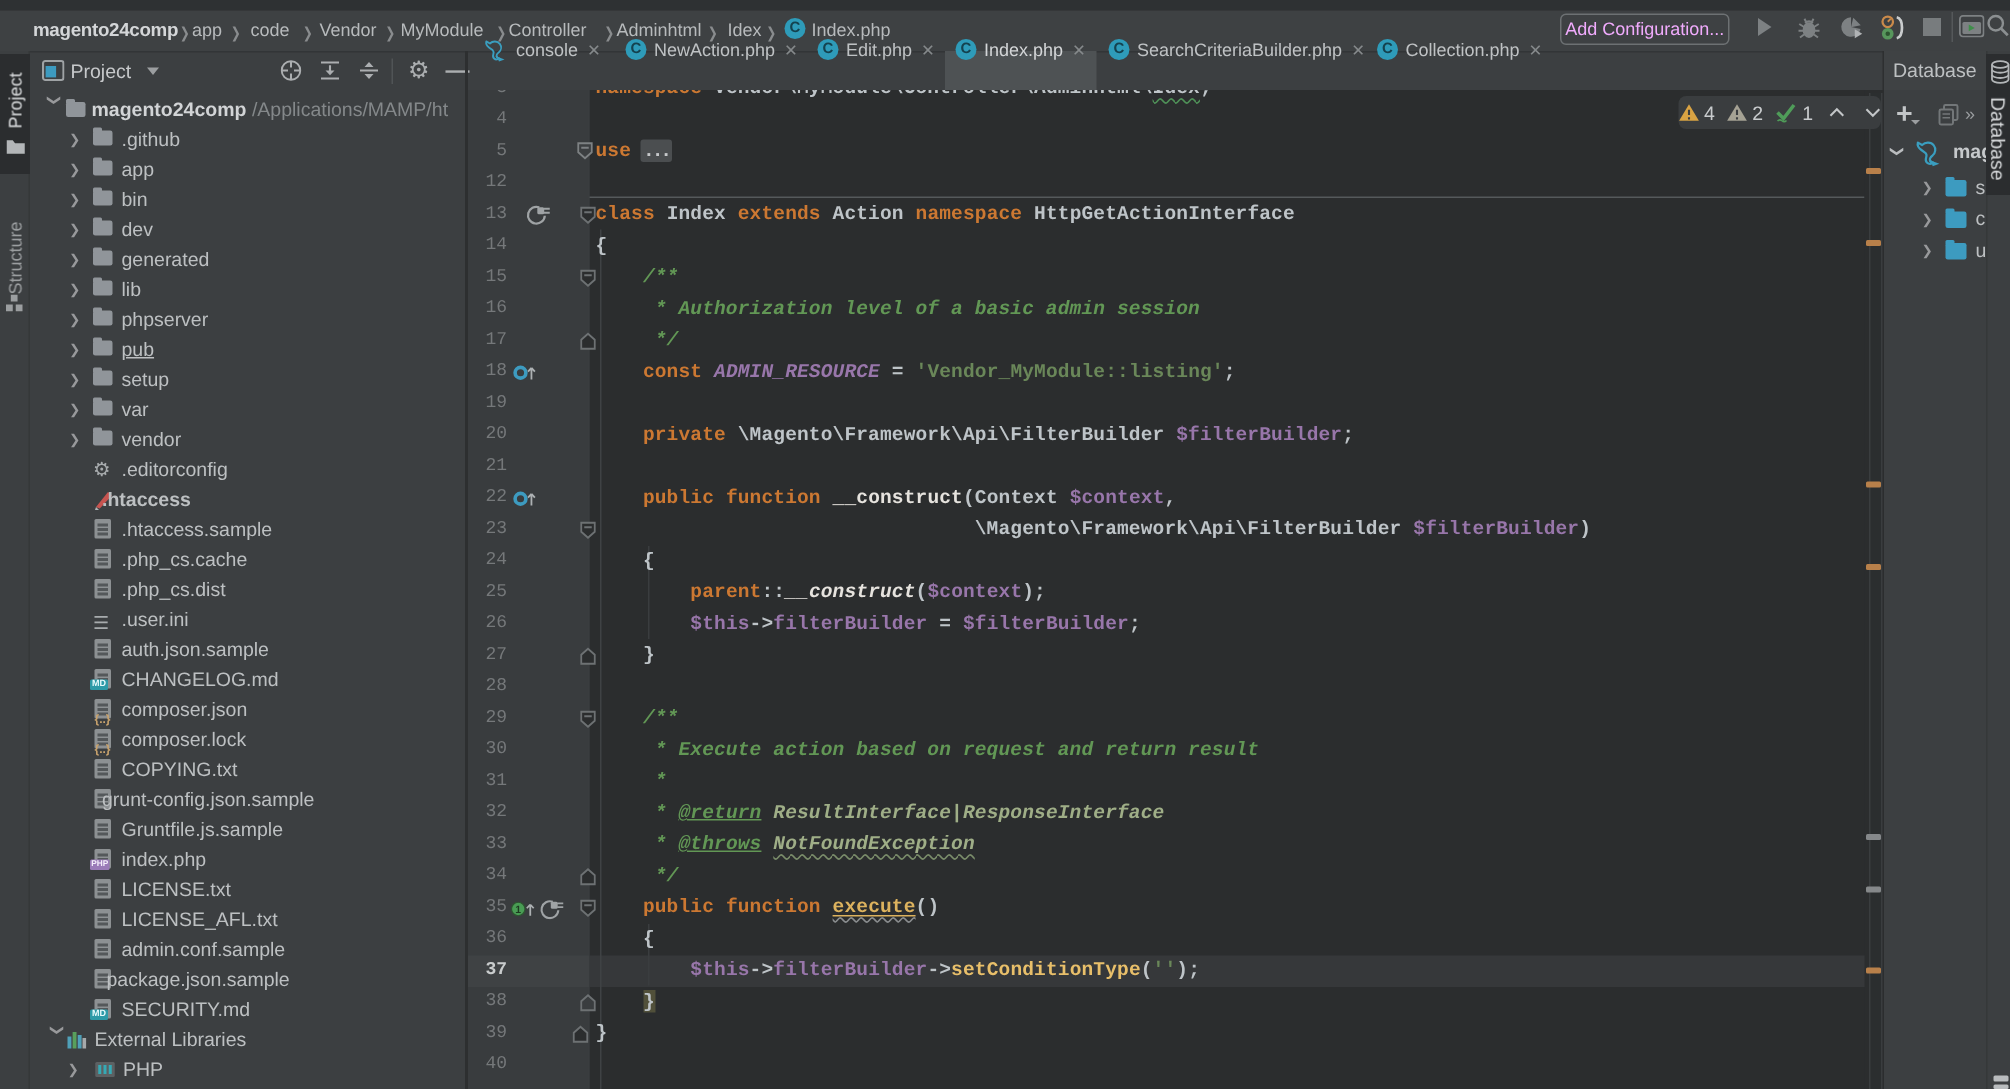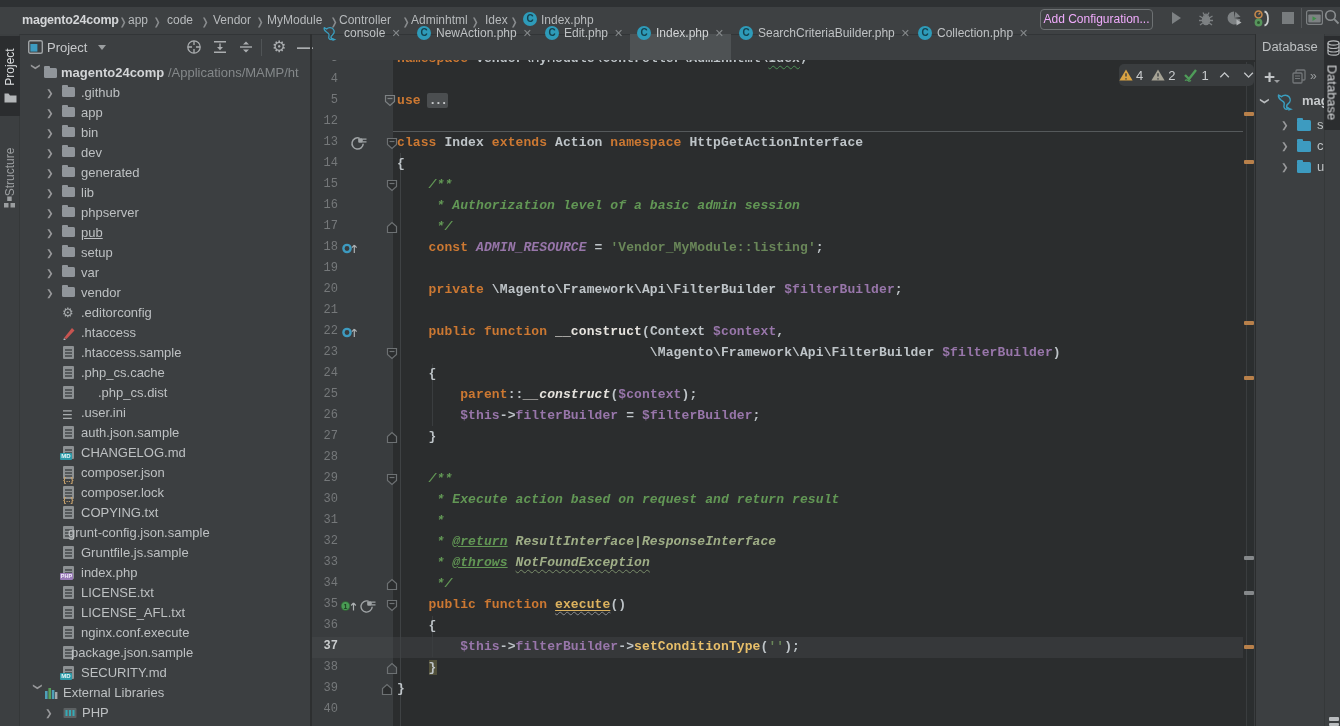--- a/index.html
+++ b/index.html
@@ -295,39 +295,39 @@
       </span>
       <span style="position:absolute;left:61px;">.editorconfig</span>
     </div>
   <div class="trow" style="left:0;top:263px;">
       <span class="ticon16" style="left:42px;">
         <svg width="14" height="14" viewBox="0 0 14 14">
           <path d="M2 12 L10 2 L12.5 4.5 L4.5 13 Z" fill="#c75450"></path>
           <path d="M2 12l-1 3 3-1z" fill="#b0b4b6"></path>
         </svg>
       </span>
-      <span style="position:absolute;left:61px;">.htaccess</span>
+      <span style="position:absolute;left:48px;font-weight:bold;">.htaccess</span>
     </div>
   <div class="trow" style="left:0;top:283px;">
       <span class="ticon16" style="left:42px;">
         <span class="file"></span>
       </span>
       <span style="position:absolute;left:61px;">.htaccess.sample</span>
     </div>
   <div class="trow" style="left:0;top:303px;">
       <span class="ticon16" style="left:42px;">
         <span class="file"></span>
       </span>
       <span style="position:absolute;left:61px;">.php_cs.cache</span>
     </div>
   <div class="trow" style="left:0;top:323px;">
       <span class="ticon16" style="left:42px;">
         <span class="file"></span>
       </span>
-      <span style="position:absolute;left:78px;">.php_cs.dist</span>
+      <span style="position:absolute;left:61px;">.php_cs.dist</span>
     </div>
   <div class="trow" style="left:0;top:343px;">
       <span class="ticon16" style="left:42px;">
         <span style="position:absolute;left:0;top:-1px;font-size:12px;color:#a7abad;">☰</span>
       </span>
       <span style="position:absolute;left:61px;">.user.ini</span>
     </div>
   <div class="trow" style="left:0;top:363px;">
       <span class="ticon16" style="left:42px;">
         <span class="file"></span>
@@ -389,21 +389,21 @@
   <div class="trow" style="left:0;top:543px;">
       <span class="ticon16" style="left:42px;">
         <span class="file"></span>
       </span>
       <span style="position:absolute;left:61px;">LICENSE_AFL.txt</span>
     </div>
   <div class="trow" style="left:0;top:563px;">
       <span class="ticon16" style="left:42px;">
         <span class="file"></span>
       </span>
-      <span style="position:absolute;left:61px;">nginx.conf.execute</span>
+      <span style="position:absolute;left:61px;">admin.conf.sample</span>
     </div>
   <div class="trow" style="left:0;top:583px;">
       <span class="ticon16" style="left:42px;">
         <span class="file"></span>
       </span>
       <span style="position:absolute;left:51px;">package.json.sample</span>
     </div>
   <div class="trow" style="left:0;top:603px;">
       <span class="ticon16" style="left:42px;">
         <span class="file"></span>

